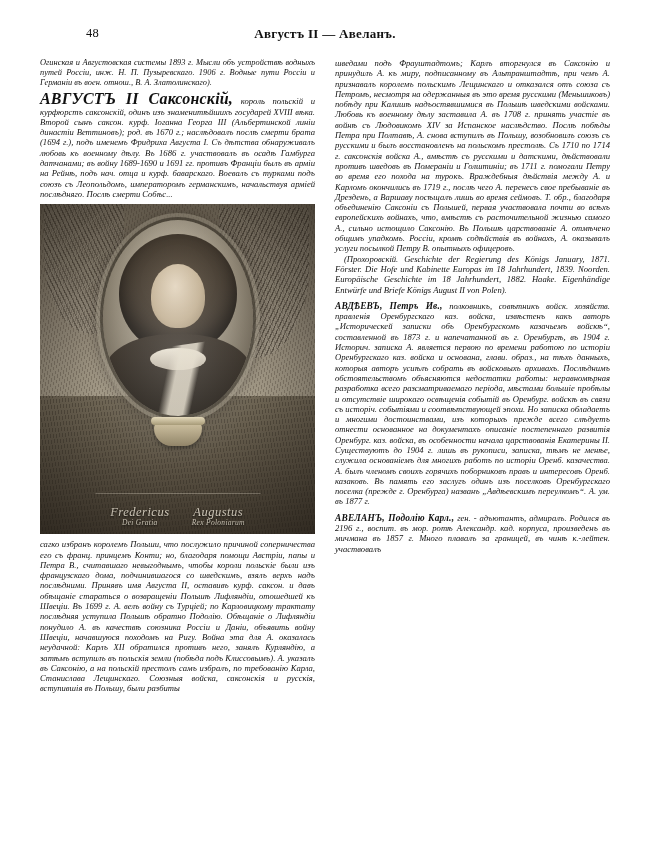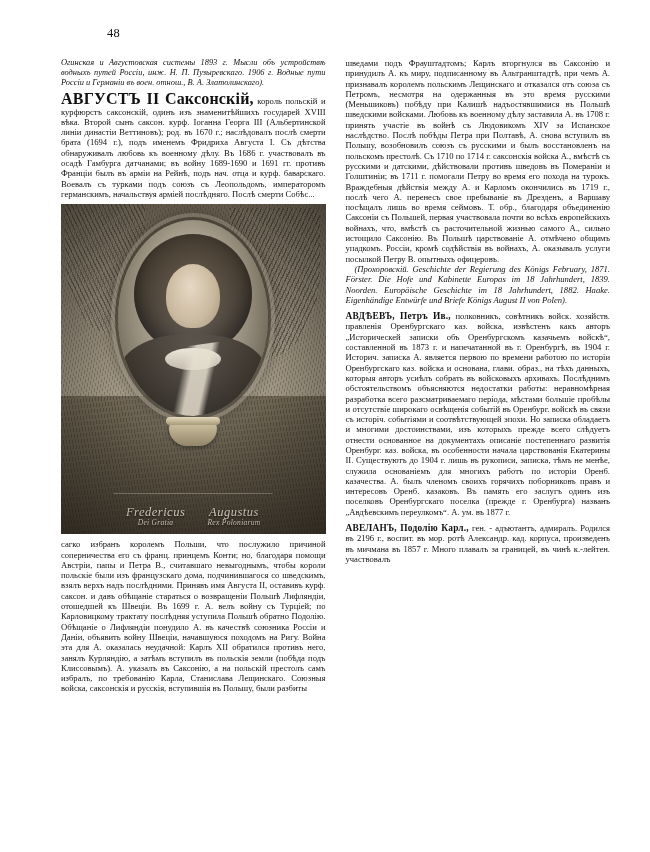--- a/index.html
+++ b/index.html
@@ -13,21 +13,21 @@
     font-family: "Liberation Serif", serif;
     color: #111;
     position: relative;
     overflow: hidden;
   }
   .page {
     position: relative;
     width: 650px;
     height: 852px;
     box-sizing: border-box;
-    padding: 26px 40px 20px 61px;
+    padding: 26px 40px 20px 40px;
   }
   .header {
     position: relative;
     height: 26px;
     margin-bottom: 6px;
   }
   .folio {
     position: absolute;
     left: 46px;
     top: 0;
@@ -56,20 +56,21 @@
     text-align: justify;
     text-justify: inter-word;
     hyphens: manual;
   }
   .col p {
     margin: 0 0 0 0;
     text-indent: 9px;
   }
   .col p.no-indent {
     text-indent: 0;
+    font-style: italic;
   }
   .preamble {
     font-size: 8.4px;
     line-height: 10.1px;
     text-align: justify;
     margin-bottom: 4px;
   }
   .italic { font-style: italic; }
   .entry-head {
     font-weight: bold;
@@ -256,20 +257,21 @@
     background: rgba(240,232,214,0.35);
   }
 </style>
 </head>
 <body>
 
 <div class="page">
 
   <div class="header">
     <div class="folio">48</div>
+    <div class="running-title">Августъ II — Авеланъ.</div>
   </div>
 
   <div class="columns">
 
     <div class="col">
 
       <div class="preamble italic">Огинская и Августовская системы 1893 г. Мысли объ устройствѣ водныхъ путей Россіи, инж. Н. П. Пузыревскаго. 1906 г. Водные пути Россіи и Германіи въ воен. отнош., В. А. Златолинскаго).</div>
 
       <div class="entry">
         <p class="no-indent"><span class="entry-head">АВГУСТЪ II Саксонскій,</span> <span>король польскій и курфюрстъ саксонскій, одинъ изъ знаменитѣйшихъ государей XVIII вѣка. Второй сынъ саксон. курф. Іоганна Георга III (Альбертинской линіи династіи Веттиновъ); род. въ 1670 г.; наслѣдовалъ послѣ смерти брата (1694 г.), подъ именемъ Фридриха Августа I. Съ дѣтства обнаруживалъ любовь къ военному дѣлу. Въ 1686 г. участвовалъ въ осадѣ Гамбурга датчанами; въ войну 1689-1690 и 1691 гг. противъ Франціи былъ въ арміи на Рейнѣ, подъ нач. отца и курф. баварскаго. Воевалъ съ турками подъ союзъ съ Леопольдомъ, императоромъ германскимъ, начальствуя арміей послѣдняго. Послѣ смерти Собѣс...</span></p>
@@ -305,21 +307,21 @@
       </div>
 
       <p class="no-indent">сагко избранъ королемъ Польши, что послужило причиной соперничества его съ франц. принцемъ Конти; но, благодаря помощи Австріи, папы и Петра В., считавшаго невыгоднымъ, чтобы короли польскіе были изъ французскаго дома, подчинившагося со шведскимъ, взялъ верхъ надъ послѣдними. Принявъ имя Августа II, оставивъ курф. саксон. и давъ обѣщаніе стараться о возвращеніи Польшѣ Лифляндіи, отошедшей къ Швеціи. Въ 1699 г. А. велъ войну съ Турціей; по Карловицкому трактату послѣдняя уступила Польшѣ обратно Подолію. Обѣщаніе о Лифляндіи понудило А. въ качествѣ союзника Россіи и Даніи, объявить войну Швеціи, начавшуюся походомъ на Ригу. Война эта для А. оказалась неудачной: Карлъ XII обратился противъ него, занялъ Курляндію, а затѣмъ вступилъ въ польскія земли (побѣда подъ Клиссовымъ). А. указалъ въ Саксонію, а на польскій престолъ самъ избралъ, по требованію Карла, Станислава Лещинскаго. Союзныя войска, саксонскія и русскія, вступившія въ Польшу, были разбиты</p>
 
     </div>
 
     <div class="col">
 
       <p class="no-indent">шведами подъ Фрауштадтомъ; Карлъ вторгнулся въ Саксонію и принудилъ А. къ миру, подписанному въ Альтранштадтѣ, при чемъ А. признавалъ королемъ польскимъ Лещинскаго и отказался отъ союза съ Петромъ, несмотря на одержанныя въ это время русскими (Меньшиковъ) побѣду при Калишѣ надъостявшимися въ Польшѣ шведскими войсками. Любовь къ военному дѣлу заставила А. въ 1708 г. принять участіе въ войнѣ съ Людовикомъ XIV за Испанское наслѣдство. Послѣ побѣды Петра при Полтавѣ, А. снова вступилъ въ Польшу, возобновилъ союзъ съ русскими и былъ восстановленъ на польскомъ престолѣ. Съ 1710 по 1714 г. саксонскія войска А., вмѣстѣ съ русскими и датскими, дѣйствовали противъ шведовъ въ Помераніи и Голштиніи; въ 1711 г. помогали Петру во время его похода на турокъ. Враждебныя дѣйствія между А. и Карломъ окончились въ 1719 г., послѣ чего А. перенесъ свое пребываніе въ Дрезденъ, а Варшаву посѣщалъ лишь во время сеймовъ. Т. обр., благодаря объединенію Саксоніи съ Польшей, первая участвовала почти во всѣхъ европейскихъ войнахъ, что, вмѣстѣ съ расточительной жизнью самого А., сильно истощило Саксонію. Въ Польшѣ царствованіе А. отмѣчено общимъ упадкомъ. Россіи, кромѣ содѣйствія въ войнахъ, А. оказывалъ услуги посылкой Петру В. опытныхъ офицеровъ.</p>
 
-      <p class="italic">(Прохоровскій. Geschichte der Regierung des Königs February, 1871. Förster. Die Hofe und Kabinette Europas im 18 Jahrhundert, 1839. Noorden. Europäische Geschichte im 18 Jahrhundert, 1882. Haake. Eigenhändige Entwürfe und Briefe Königs August II von Polen).</p>
+      <p class="italic">(Прохоровскій. Geschichte der Regierung des Königs January, 1871. Förster. Die Hofe und Kabinette Europas im 18 Jahrhundert, 1839. Noorden. Europäische Geschichte im 18 Jahrhundert, 1882. Haake. Eigenhändige Entwürfe und Briefe Königs August II von Polen).</p>
 
       <div class="entry">
         <p class="no-indent"><span class="entry-head-sm">АВДѢЕВЪ, Петръ Ив.,</span> <span>полковникъ, совѣтникъ войск. хозяйств. правленія Оренбургскаго каз. войска, извѣстенъ какъ авторъ „Историческей записки объ Оренбургскомъ казачьемъ войскѣ“, составленной въ 1873 г. и напечатанной въ г. Оренбургѣ, въ 1904 г. Историч. записка А. является первою по времени работою по исторіи Оренбургскаго каз. войска и основана, глави. образ., на тѣхъ данныхъ, которыя авторъ усиѣлъ собрать въ войсковыхъ архивахъ. Послѣднимъ обстоятельствомъ объясняются недостатки работы: неравномѣрная разработка всего разсматриваемаго періода, мѣстами большіе пробѣлы и отсутствіе широкаго освѣщенія событій въ Оренбург. войскѣ въ связи съ исторіч. событіями и соотвѣтствующей эпохи. Но записка обладаетъ и многими достоинствами, изъ которыхъ прежде всего слѣдуетъ отнести основанное на документахъ описаніе постепеннаго развитія Оренбург. каз. войска, въ особенности начала царствованія Екатерины II. Существуютъ до 1904 г. лишь въ рукописи, записка, тѣмъ не менѣе, служила основаніемъ для многихъ работъ по исторіи Оренб. казачества. А. былъ членомъ своихъ горячихъ поборниковъ правъ и интересовъ Оренб. казаковъ. Въ память его заслугъ одинъ изъ поселковъ Оренбургскаго поселка (прежде г. Оренбурга) названъ „Авдѣевскимъ переулкомъ“. А. ум. въ 1877 г.</span></p>
       </div>
 
       <div class="entry">
         <p class="no-indent"><span class="entry-head-sm">АВЕЛАНЪ, Подолію Карл.,</span> <span>ген. - адъютантъ, адмиралъ. Родился въ 2196 г., воспит. въ мор. ротѣ Александр. кад. корпуса, произведенъ въ мичмана въ 1857 г. Много плавалъ за границей, въ чинѣ к.-лейтен. участвовалъ</span></p>
       </div>
 
     </div>

